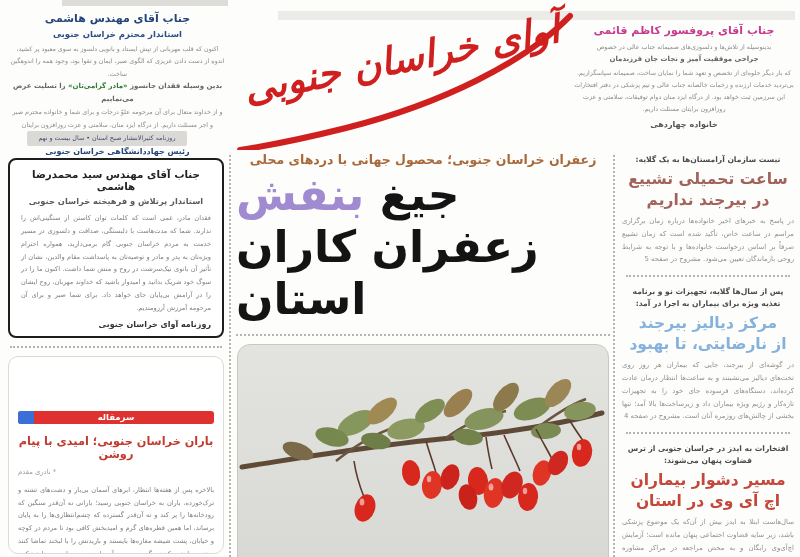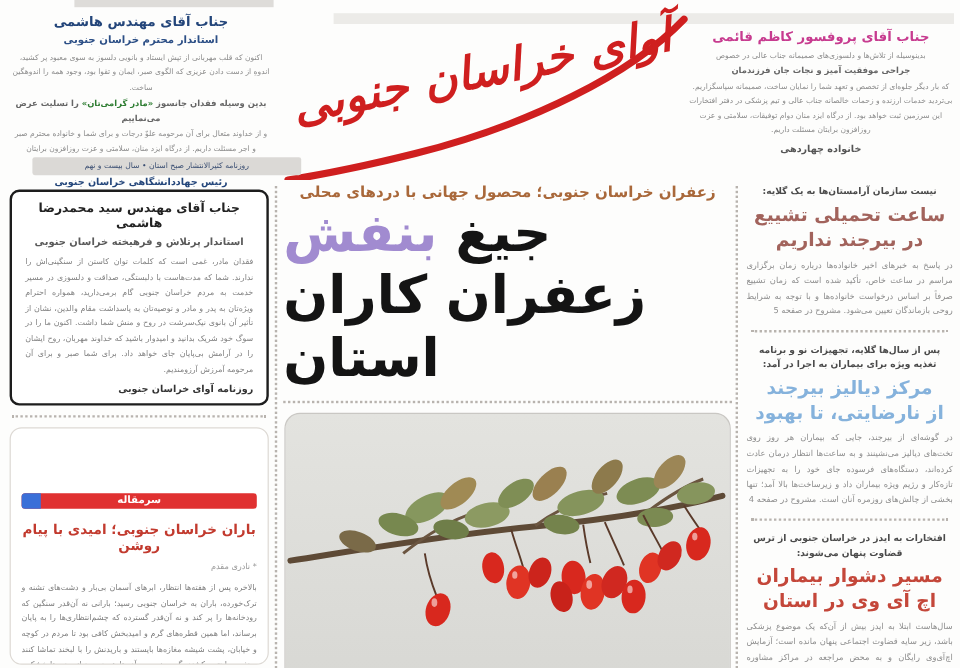--- a/index.html
+++ b/index.html
@@ -27,21 +27,21 @@
   .ad .sig { font-size:8px; font-weight:bold; margin-top:4px; }
   .ad-left .sig { color:#23457a; }
   .ad-right .sig { color:#555; }
 
   
   .masthead { position:absolute; left:226px; top:0; width:350px; height:150px; }
 
   
   .datebar { position:absolute; font-size:6.4px; line-height:15px; text-align:center;
              color:#3a4e72; background:#dbd9d6; border-radius:2px; white-space:nowrap; overflow:hidden; }
-  .datebar.left { left:27px; top:131px; width:224px; height:15px; }
+  .datebar.left { left:27px; top:131px; width:160px; height:15px; }
   .datebar.right { left:578px; top:131px; width:217px; height:14px; background:#e3e1de; line-height:14px; }
 
   
   .vdiv { position:absolute; top:155px; bottom:0; width:0; border-left:2px dotted #b8b3ae; }
   .vdiv.d1 { left:613px; }
   .vdiv.d2 { left:229px; }
   .hdots { border:none; border-top:2px dotted #b8b3ae; }
 
   
   .col-center { position:absolute; left:236px; top:152px; width:374px; }
@@ -75,21 +75,21 @@
   .black-box .st { font-size:8.3px; font-weight:bold; color:#5a5a5a; text-align:center; margin-top:4px; }
   .black-box .body { font-size:6.6px; color:#808080; line-height:1.95; text-align:justify; margin-top:6px; }
   .black-box .sig { font-size:8px; font-weight:bold; color:#333; margin-top:5px; }
   .col-left .hdots { margin:8px 2px; }
   .edit-box { border:1.5px solid #ddd9d4; border-radius:10px; padding:8px 9px; background:#fff; height:198px; overflow:hidden; }
   .edit-bar { position:relative; height:13px; background:#e03131; border-radius:3px;
               color:#fff; font-size:8.5px; font-weight:bold; text-align:center; line-height:13px;margin-top:46px; }
   .edit-bar .sq { position:absolute; left:0; top:0; width:16px; height:13px; background:#3a6fd8;
                   border-radius:3px 0 0 3px; }
   .edit-hl { font-size:11.3px; font-weight:bold; color:#c23a2e; text-align:center; margin-top:11px; }
-  .edit-by { font-size:6.8px; color:#999; text-align:right; margin-top:7px; }
+  .edit-by { font-size:6.8px; color:#999; text-align:left; margin-top:7px; }
   .edit-body { font-size:6.6px; color:#7d7d7d; line-height:1.95; text-align:justify; margin-top:8px; }
 </style>
 </head>
 <body>
 
 <div id="page">
 
   <div class="strip s1"></div>
   <div class="strip s2"></div>
 

